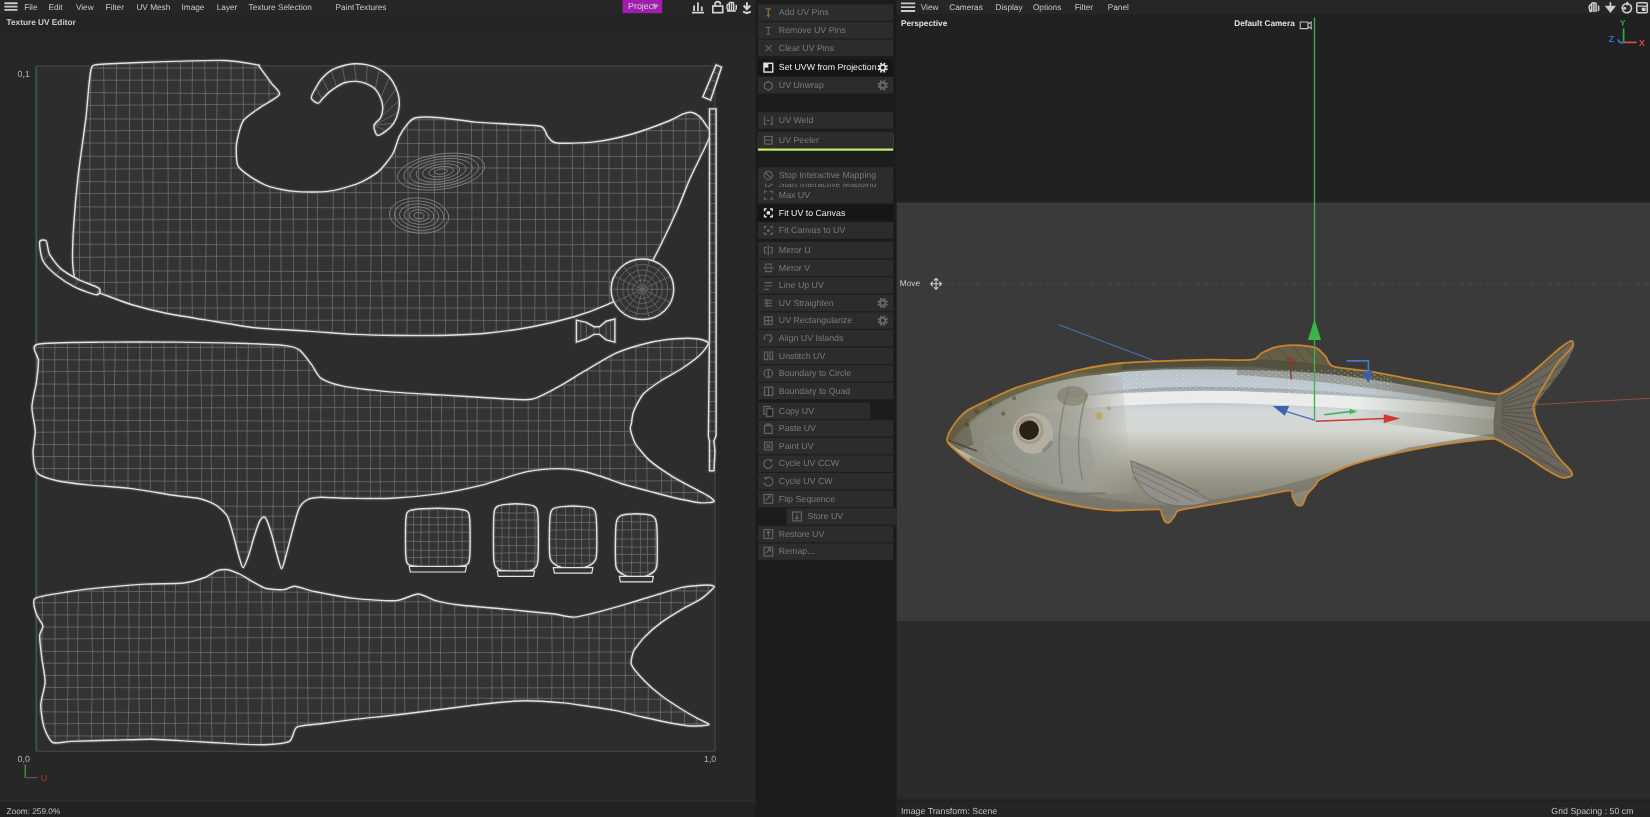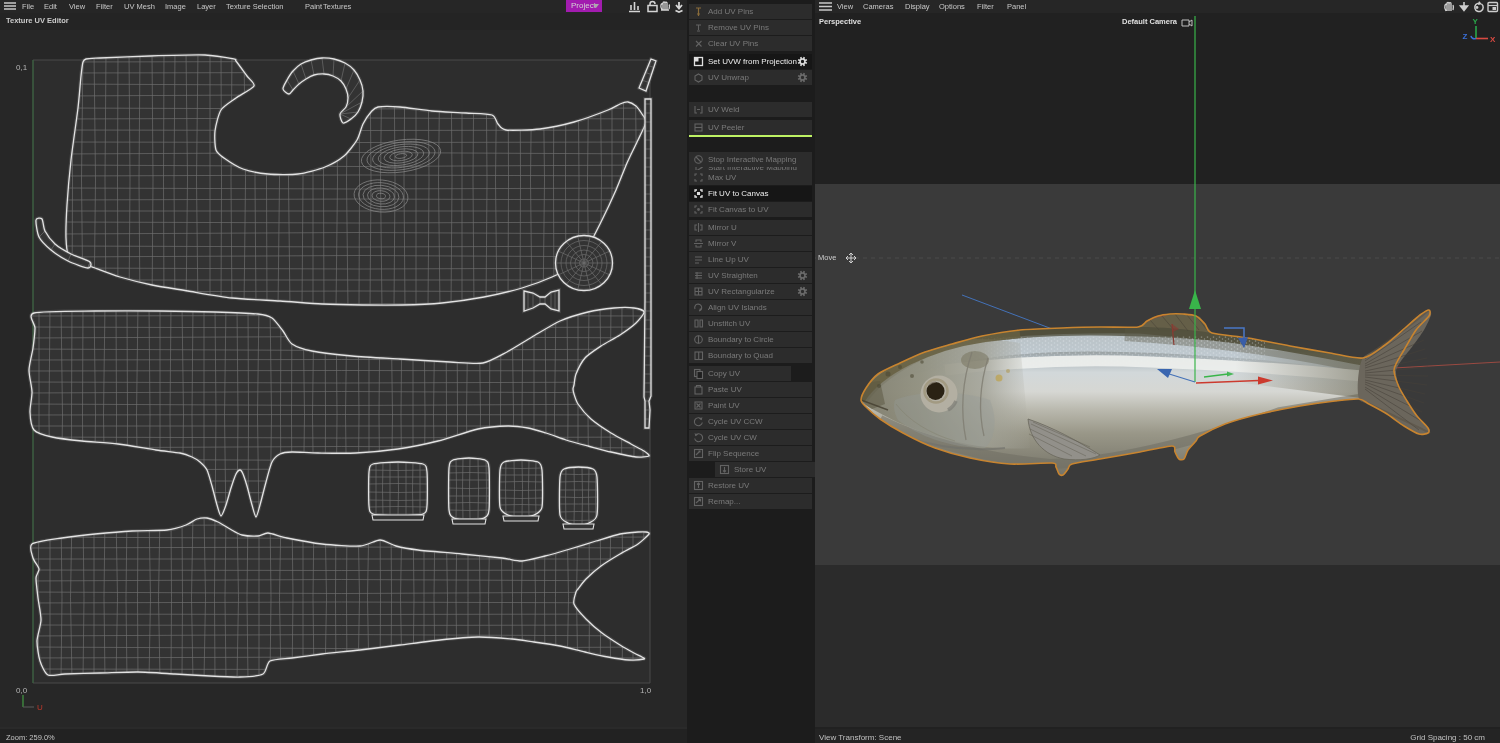--- a/index.html
+++ b/index.html
@@ -551,15 +551,15 @@
 <svg width="40" height="34" viewBox="0 0 40 34" style="position:absolute;left:1460px;top:14px">
 <path d="M16,24.5V12" stroke="#2aa84a" stroke-width="1.6"></path>
 <path d="M16,24.5H28" stroke="#d84a42" stroke-width="1.6"></path>
 <path d="M16,24.5C13,25.2 11.5,24.2 11,21.8" stroke="#3a6fd8" stroke-width="1.6" fill="none"></path>
 <text x="12.5" y="10" font-size="8" font-weight="bold" fill="#2aa84a">Y</text>
 <text x="2.5" y="24.5" font-size="8" font-weight="bold" fill="#3a6fd8">Z</text>
 <text x="30" y="28" font-size="8" font-weight="bold" fill="#d84a42">X</text>
 </svg>
 
 <div style="position:absolute;left:815px;top:729px;width:685px;height:14px;background:#242424">
-  <div class="t" style="left:4px;top:4px;font-size:8px;color:#c0c0c0">View Transform: Scene</div>
+  <div class="t" style="left:4px;top:4px;font-size:8px;color:#c0c0c0">Image Transform: Scene</div>
   <div class="t" style="right:15px;top:4px;font-size:8px;color:#c0c0c0">Grid Spacing : 50 cm</div>
 </div>
 
 </body></html>

